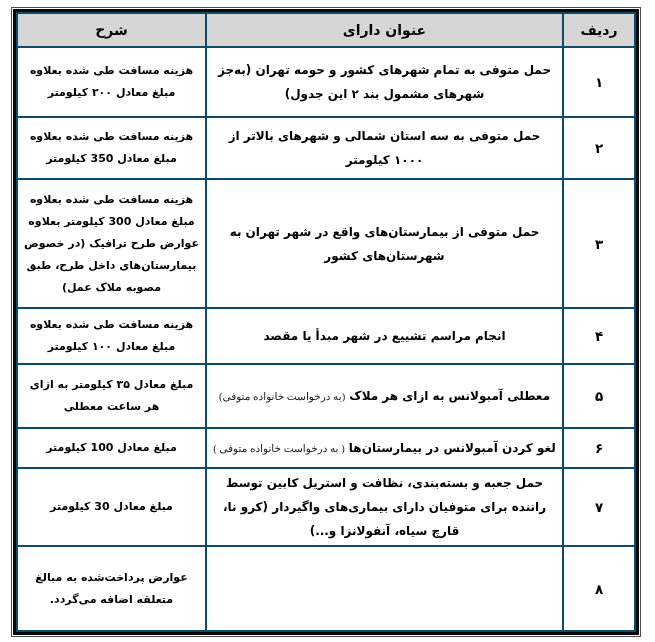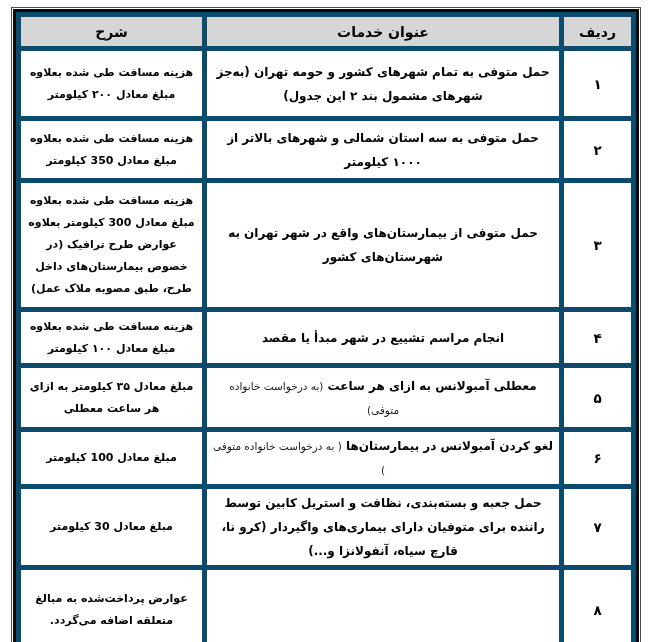--- a/index.html
+++ b/index.html
@@ -22,37 +22,37 @@
     background: #fff;
     box-sizing: border-box;
   }
   table.fee-table {
     width: 100%;
     border-collapse: collapse;
     table-layout: fixed;
     direction: rtl;
   }
   .fee-table th, .fee-table td {
-    border: 5px solid #0c4a6e;
+    border: 2px solid #0c4a6e;
     text-align: center;
     vertical-align: middle;
     padding: 2px 6px;
     font-weight: bold;
     box-sizing: border-box;
     overflow: hidden;
   }
   .fee-table th {
     background: #d6d6d6;
     font-size: 14px;
     height: 34px;
   }
   .cell-num   { font-size: 13.5px; }
   .cell-serv  { font-size: 12px; line-height: 2.0; }
   .cell-desc  { font-size: 11px; line-height: 2.0; }
-  .serv-note  { font-weight: 400; font-size: 10.5px; color: #1a1a1a; }
+  .serv-note  { font-weight: 400; font-size: 10.5px; color: #1a1a1a; font-family: Liberation Serif, serif; }
   tr.r1 { height: 70px; }
   tr.r2 { height: 62px; }
   tr.r3 { height: 129px; }
   tr.r4 { height: 56px; }
   tr.r5 { height: 64px; }
   tr.r6 { height: 40px; }
   tr.r7 { height: 57px; }
   tr.r8 { height: 85px; }
 </style>
 </head>
@@ -61,21 +61,21 @@
 <div class="table-wrap">
   <table class="fee-table">
     <colgroup>
       <col style="width:72px">
       <col style="width:357px">
       <col>
     </colgroup>
     <thead>
       <tr>
         <th>ردیف</th>
-        <th>عنوان خدمات</th>
+        <th>عنوان دارای</th>
         <th>شرح</th>
       </tr>
     </thead>
     <tbody>
       <tr class="r1">
         <td class="cell-num">۱</td>
         <td class="cell-serv"><span>حمل متوفی به تمام شهرهای کشور و حومه تهران (به‌جز شهرهای مشمول بند ۲ این جدول)</span></td>
         <td class="cell-desc">هزینه مسافت طی شده بعلاوه مبلغ معادل ۲۰۰ کیلومتر</td>
       </tr>
       <tr class="r2">
@@ -88,21 +88,21 @@
         <td class="cell-serv"><span>حمل متوفی از بیمارستان‌های واقع در شهر تهران به شهرستان‌های کشور</span></td>
         <td class="cell-desc">هزینه مسافت طی شده بعلاوه مبلغ معادل 300 کیلومتر بعلاوه عوارض طرح ترافیک (در خصوص بیمارستان‌های داخل طرح، طبق مصوبه ملاک عمل)</td>
       </tr>
       <tr class="r4">
         <td class="cell-num">۴</td>
         <td class="cell-serv"><span>انجام مراسم تشییع در شهر مبدأ یا مقصد</span></td>
         <td class="cell-desc">هزینه مسافت طی شده بعلاوه مبلغ معادل ۱۰۰ کیلومتر</td>
       </tr>
       <tr class="r5">
         <td class="cell-num">۵</td>
-        <td class="cell-serv"><span>معطلی آمبولانس به ازای هر ساعت</span> <span class="serv-note">(به درخواست خانواده متوفی)</span></td>
+        <td class="cell-serv"><span>معطلی آمبولانس به ازای هر ملاک</span> <span class="serv-note">(به درخواست خانواده متوفی)</span></td>
         <td class="cell-desc">مبلغ معادل ۳۵ کیلومتر به ازای هر ساعت معطلی</td>
       </tr>
       <tr class="r6">
         <td class="cell-num">۶</td>
         <td class="cell-serv"><span>لغو کردن آمبولانس در بیمارستان‌ها</span> <span class="serv-note">( به درخواست خانواده متوفی )</span></td>
         <td class="cell-desc">مبلغ معادل 100 کیلومتر</td>
       </tr>
       <tr class="r7">
         <td class="cell-num">۷</td>
         <td class="cell-serv"><span>حمل جعبه و بسته‌بندی، نظافت و استریل کابین توسط راننده برای متوفیان دارای بیماری‌های واگیردار (کرو نا، قارچ سیاه، آنفولانزا و...)</span></td>

